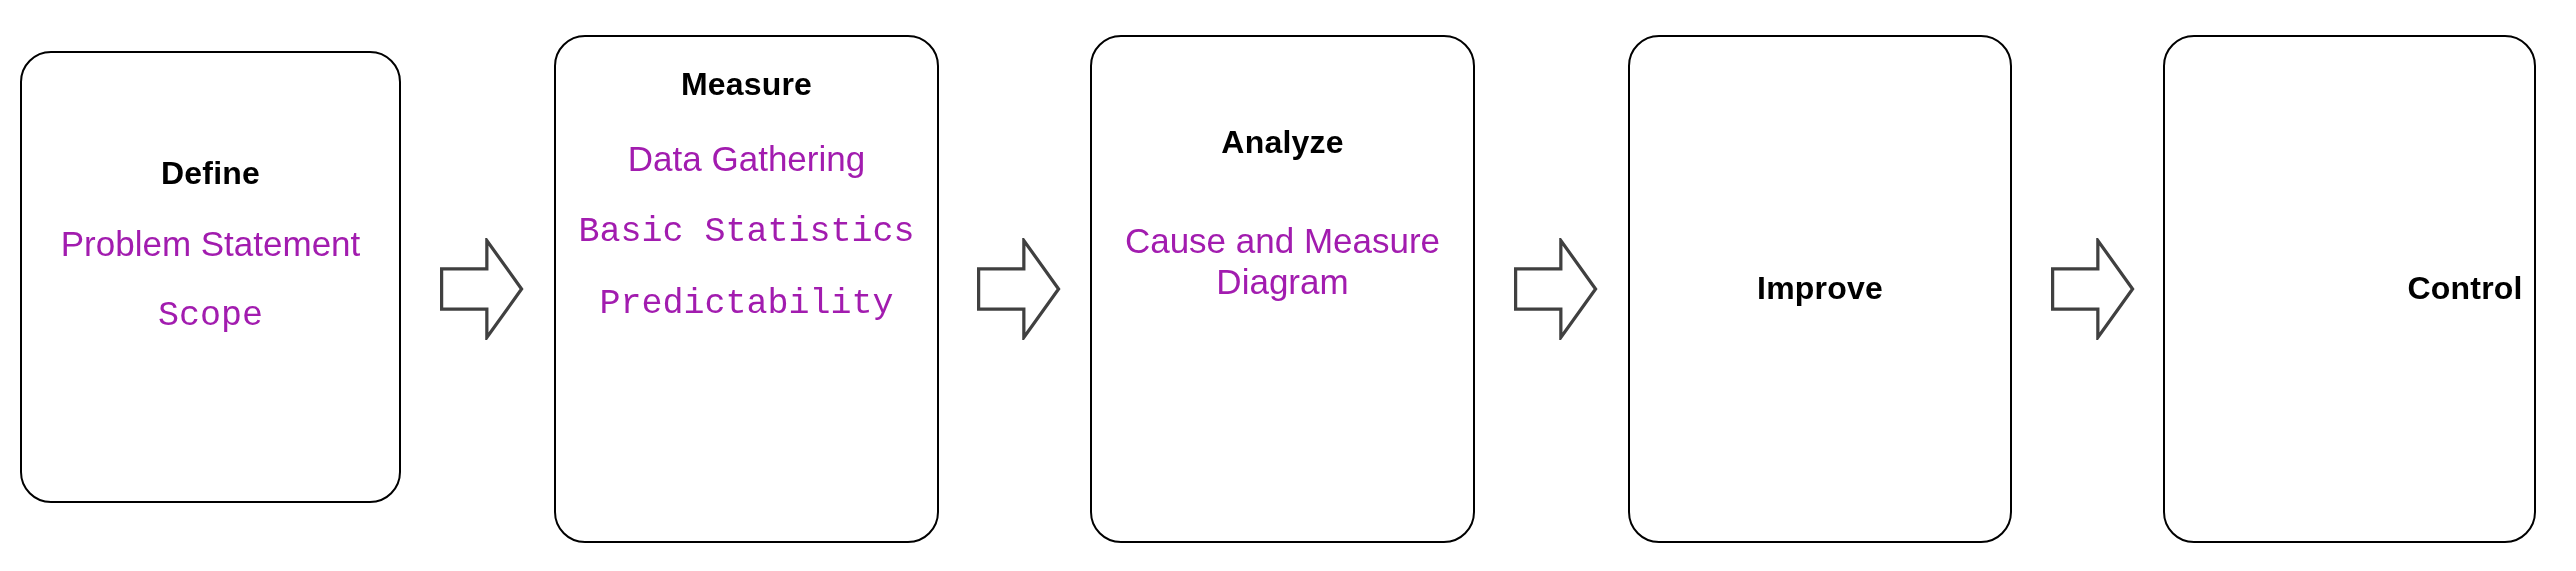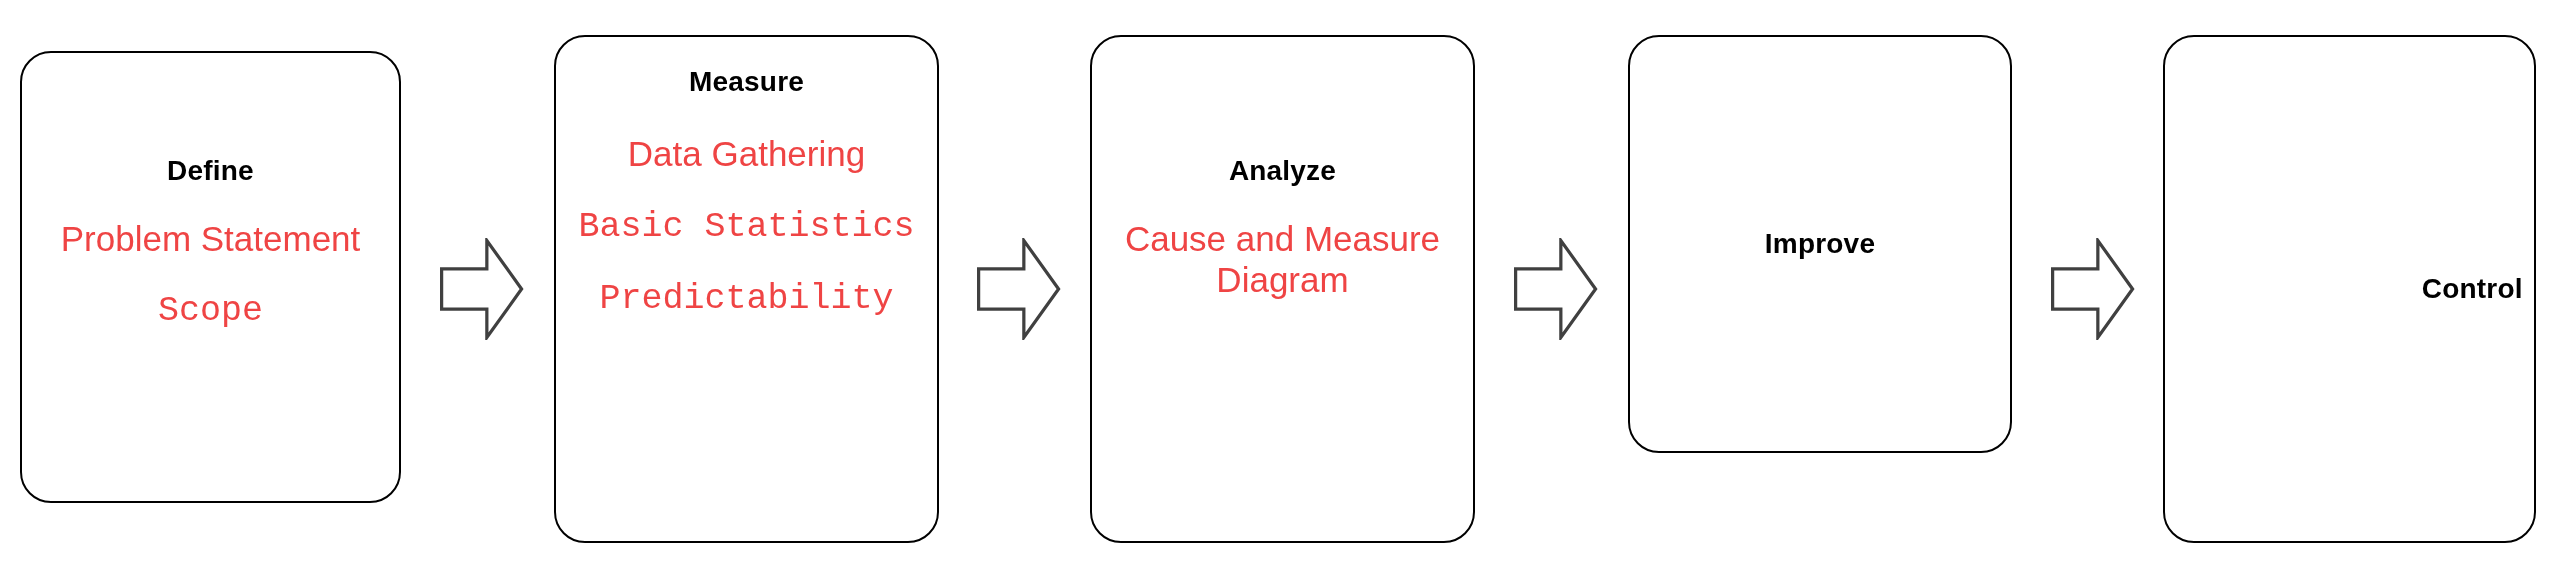--- a/index.html
+++ b/index.html
@@ -29,55 +29,55 @@
     border: 2.4px solid #000000;
     border-radius: 31px;
     display: flex;
     flex-direction: column;
     align-items: center;
     justify-content: center;
     padding: 8px 11.3px;
   }
 
   .stage-title {
-    font-size: 28px;
+    font-size: 32px;
     font-weight: bold;
     color: #000000;
     line-height: 1.16;
     text-align: center;
     letter-spacing: 0.2px;
     white-space: nowrap;
   }
 
   .stage-detail {
     font-size: 35px;
     font-weight: normal;
-    color: #ef4444;
+    color: #a21caf;
     line-height: 1.17;
     text-align: center;
   }
 
   
   .stage-box .stage-title + .stage-detail { margin-top: 31.5px; }
   .stage-box .stage-detail + .stage-detail { margin-top: 31.5px; font-family: Liberation Mono, monospace; }
 
   
   .box-define  { left: 20px;   top: 51px; width: 381px; height: 452px; }
   .box-measure { left: 554px;  top: 35px; width: 385px; height: 508px; }
   .box-analyze { left: 1090px; top: 35px; width: 385px; height: 508px; }
-  .box-improve { left: 1628px; top: 35px; width: 384px; height: 418px; }
+  .box-improve { left: 1628px; top: 35px; width: 384px; height: 508px; }
   .box-control { left: 2163px; top: 35px; width: 373px; height: 508px; align-items: flex-end; }
 
   
   .box-measure  { justify-content: flex-start; padding-top: 29px; }
   .box-measure .stage-title + .stage-detail { margin-top: 36px; }
 
   
   .box-define  { justify-content: flex-start; padding-top: 102px; }
-  .box-analyze { justify-content: flex-start; padding-top: 118px; }
+  .box-analyze { justify-content: flex-start; padding-top: 87px; gap: 28px; }
 
   
   .flow-arrow {
     position: absolute;
     width: 84px;
     height: 102px;
     top: 238px;
   }
   .flow-arrow svg { display: block; width: 100%; height: 100%; }
 

